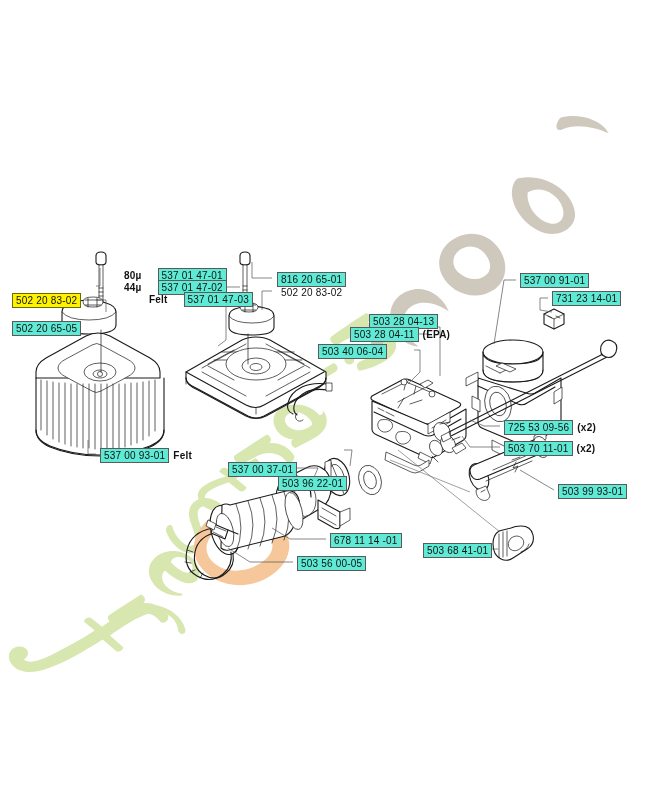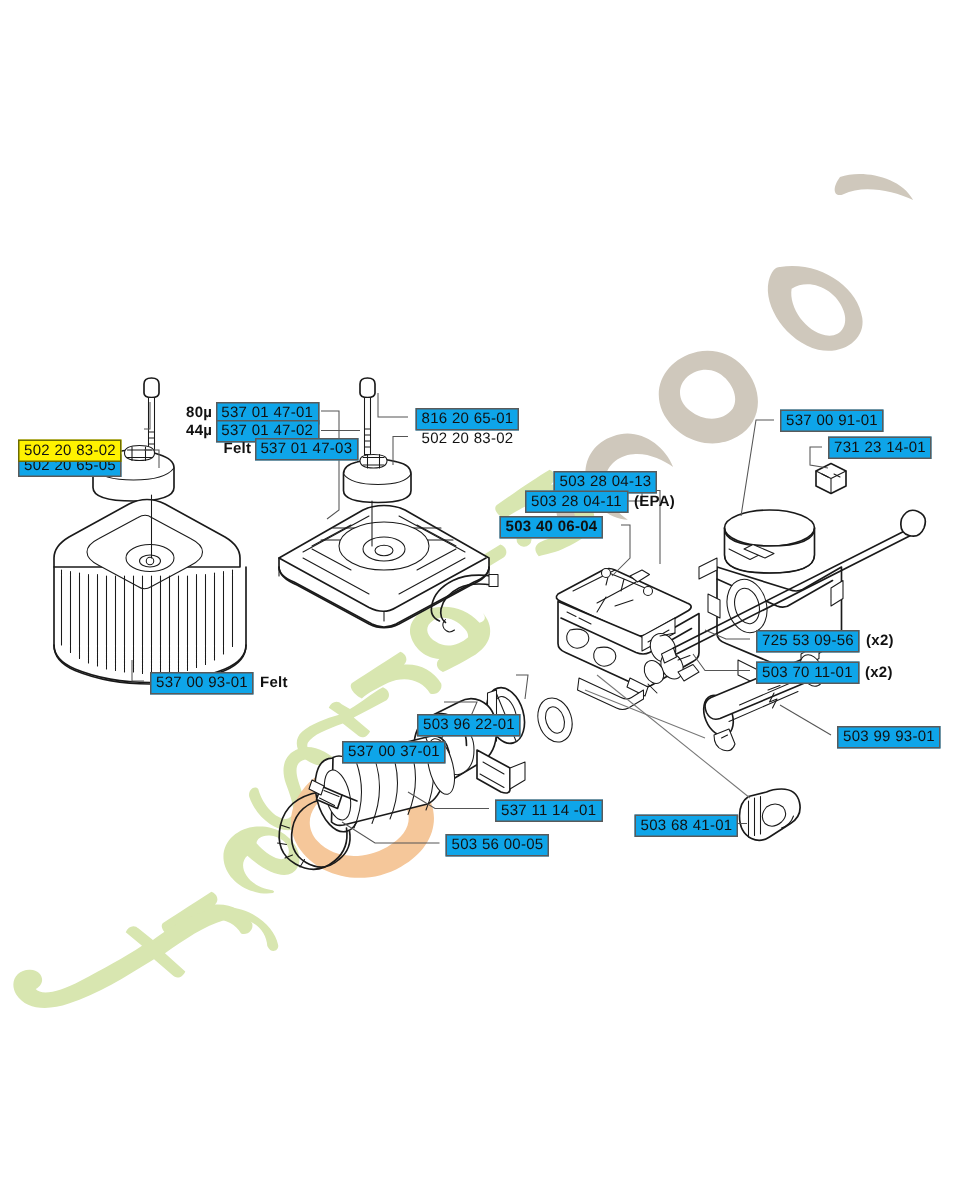--- a/index.html
+++ b/index.html
@@ -24,36 +24,36 @@
     font-size:10px;
     line-height:12px;
     color:#111;
     white-space:nowrap;
     letter-spacing:0.2px;
   }
   .lbl .code{
     display:inline-block;
     padding:1px 3px 1px 3px;
     border:1px solid #5a5a5a;
-    background:#0ea5e9;
+    background:#5eead4;
     font-size:10px;
     line-height:11px;
   }
   .lbl.hi .code{background:#fff200;border-color:#6b6b00;}
   .lbl.plain .code{background:transparent;border:1px solid transparent;padding:1px 3px;}
   .lbl .suffix{
     display:inline-block;
     margin-left:4px;
     font-weight:bold;
     font-size:10px;
     color:#111;
   }
   .lbl .prefix{
     display:inline-block;
-    margin-right:2px;
+    margin-right:16px;
     font-weight:bold;
     font-size:10px;
     color:#111;
     text-align:right;
   }
 </style>
 </head>
 <body>
 
 <div id="sheet">
@@ -414,21 +414,21 @@
 
       <path d="M486 549 L 498 549"></path>
 
       <path d="M398 450 L 500 532" stroke="#777"></path>
       <path d="M390 460 L 470 492" stroke="#777"></path>
     </g>
   </svg>
 
   <div id="labels">
 
-    <div class="lbl" style="left:12px;top:271px;margin-top:32px;">
+    <div class="lbl" style="left:12px;top:289px;margin-top:32px;">
       <span class="code">502 20 65-05</span>
     </div>
 
     <div class="lbl hi" style="left:12px;top:293px;">
       <span class="code">502 20 83-02</span>
     </div>
 
     <div class="lbl" style="left:124px;top:268px;">
       <span class="prefix">80µ</span><span class="code">537 01 47-01</span>
     </div>
@@ -450,21 +450,21 @@
     </div>
 
     <div class="lbl" style="left:333px;top:314px;padding-left:36px;">
       <span class="code">503 28 04-13</span>
     </div>
 
     <div class="lbl" style="left:350px;top:327px;">
       <span class="code">503 28 04-11</span><span class="suffix">(EPA)</span>
     </div>
 
-    <div class="lbl" style="left:333px;top:344px;font-weight:bold;">
+    <div class="lbl" style="left:318px;top:344px;">
       <span class="code">503 40 06-04</span>
     </div>
 
     <div class="lbl" style="left:520px;top:273px;">
       <span class="code">537 00 91-01</span>
     </div>
 
     <div class="lbl" style="left:552px;top:291px;">
       <span class="code">731 23 14-01</span>
     </div>
@@ -482,26 +482,26 @@
     </div>
 
     <div class="lbl" style="left:100px;top:448px;">
       <span class="code">537 00 93-01</span><span class="suffix">Felt</span>
     </div>
 
     <div class="lbl" style="left:278px;top:444px;margin-top:32px;">
       <span class="code">503 96 22-01</span>
     </div>
 
-    <div class="lbl" style="left:228px;top:462px;margin-top:32px;">
+    <div class="lbl" style="left:228px;top:462px;">
       <span class="code">537 00 37-01</span>
     </div>
 
     <div class="lbl" style="left:330px;top:533px;">
-      <span class="code">537 11 14 -01</span>
+      <span class="code">678 11 14 -01</span>
     </div>
 
     <div class="lbl" style="left:297px;top:556px;">
       <span class="code">503 56 00-05</span>
     </div>
 
     <div class="lbl" style="left:423px;top:543px;">
       <span class="code">503 68 41-01</span>
     </div>
 

